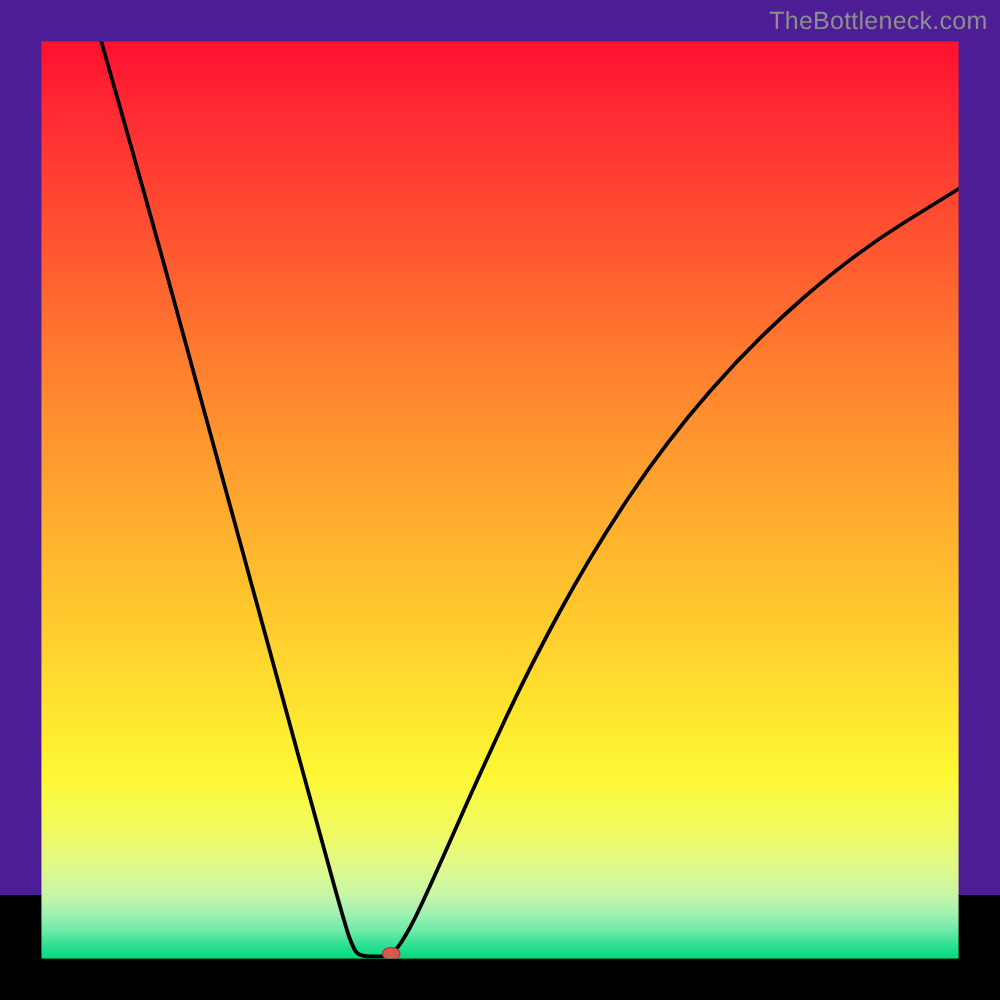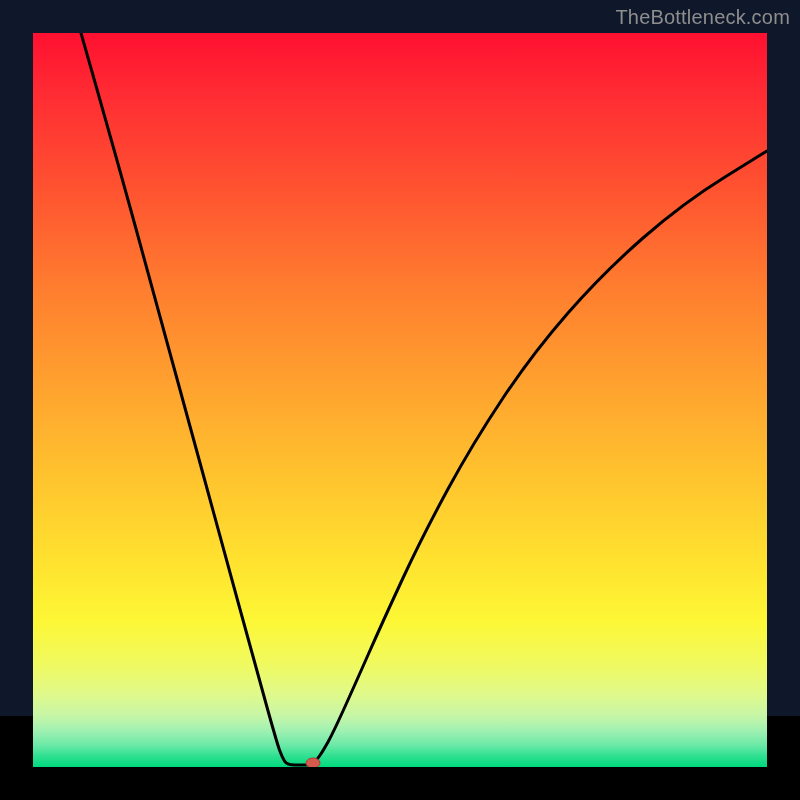--- a/index.html
+++ b/index.html
@@ -10,21 +10,21 @@
     background: #000;
     overflow: hidden;
     font-family: Arial, Helvetica, sans-serif;
   }
   .frame {
     position: absolute;
     left: 0;
     top: 0;
     width: 800px;
     height: 716px;
-    background: #0f172a;
+    background: #4c1d95;
   }
   .plot-area {
     position: absolute;
     left: 33px;
     top: 33px;
     width: 734px;
     height: 734px;
     overflow: hidden;
   }
   .gradient {

